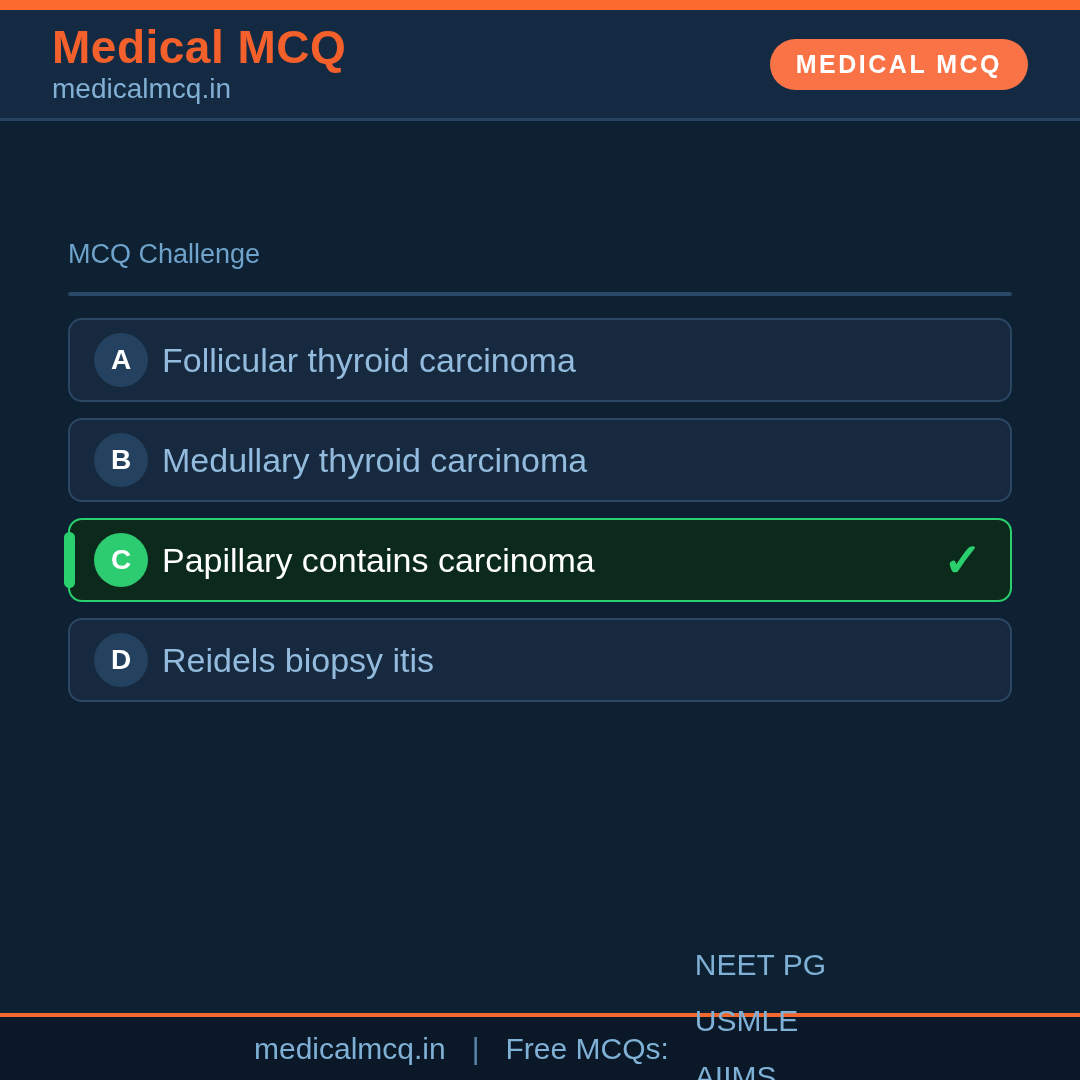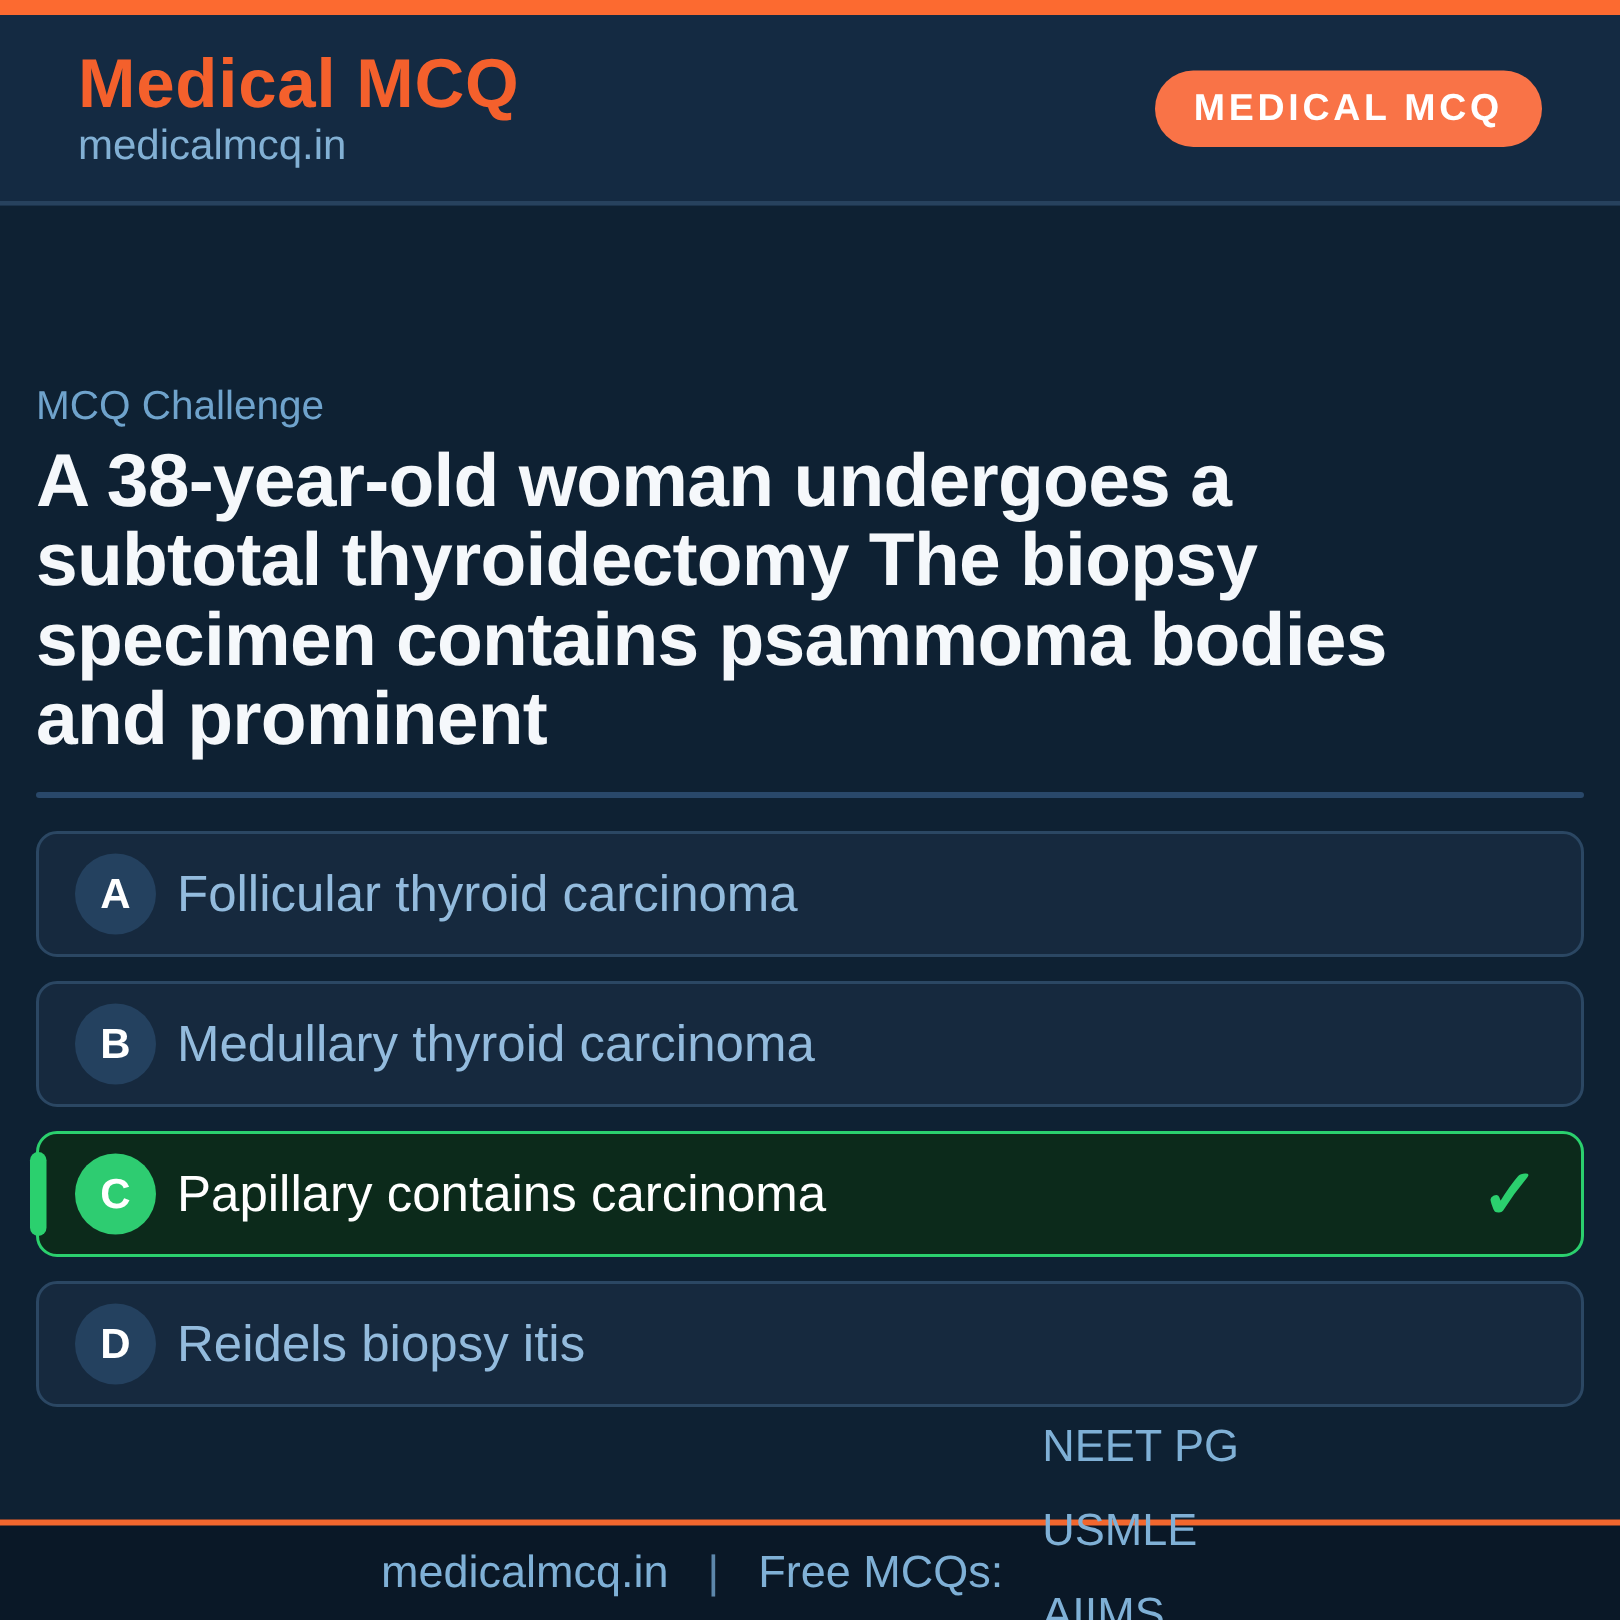--- a/index.html
+++ b/index.html
@@ -8,38 +8,38 @@
     font-family: "Liberation Sans", sans-serif;
     background: #0e2133;
     color: #eef4f9;
     width: 1080px; height: 1080px;
     display: flex; flex-direction: column;
     overflow: hidden;
   }
   .top-strip { height: 10px; background: #fc6a30; flex: 0 0 auto; }
   .header {
     flex: 0 0 auto;
-    height: 127px;
+    height: 111px;
     background: #142a42;
     border-bottom: 3px solid #27425e;
     display: flex; align-items: center; justify-content: space-between;
     padding: 0 52px;
   }
   .brand-title {
     color: #f4602c; font-size: 46px; font-weight: bold; letter-spacing: 0.5px;
     line-height: 1.05;
   }
   .brand-subtitle { color: #82b0d4; font-size: 28px; margin-top: 2px; }
   .brand-badge {
     background: #f97347; color: #ffffff;
     font-size: 25px; font-weight: bold; letter-spacing: 2.5px;
     padding: 11px 26px; border-radius: 999px;
     white-space: nowrap;
   }
-  .main { flex: 1 1 auto; padding: 0 24px; }
+  .main { flex: 1 1 auto; padding: 0 68px; }
   .question-label { margin-top: 118px; color: #6fa3cc; font-size: 27px; }
   .question-text {
     margin-top: 8px;
     color: #f5f8fb; font-size: 50px; font-weight: bold;
     line-height: 1.06; letter-spacing: -0.5px;
     max-width: 990px;
   }
   .divider { margin-top: 22px; height: 4px; background: #29486a; border-radius: 2px; }
   .options { margin-top: 22px; display: flex; flex-direction: column; gap: 16px; }
   .option-card {
@@ -96,21 +96,20 @@
 <div class="header">
   <div>
     <div class="brand-title">Medical MCQ</div>
     <div class="brand-subtitle">medicalmcq.in</div>
   </div>
   <div class="brand-badge">MEDICAL MCQ</div>
 </div>
 
 <div class="main">
   <div class="question-label">MCQ Challenge</div>
-  <div class="question-text">A 38-year-old woman undergoes a subtotal thyroidectomy The biopsy specimen contains psammoma bodies and prominent</div>
   <div class="divider"></div>
 
   <div class="options">
 
     <div class="option-card">
       <div class="option-badge">A</div>
       <div class="option-text">Follicular thyroid carcinoma</div>
     </div>
 
     <div class="option-card">

